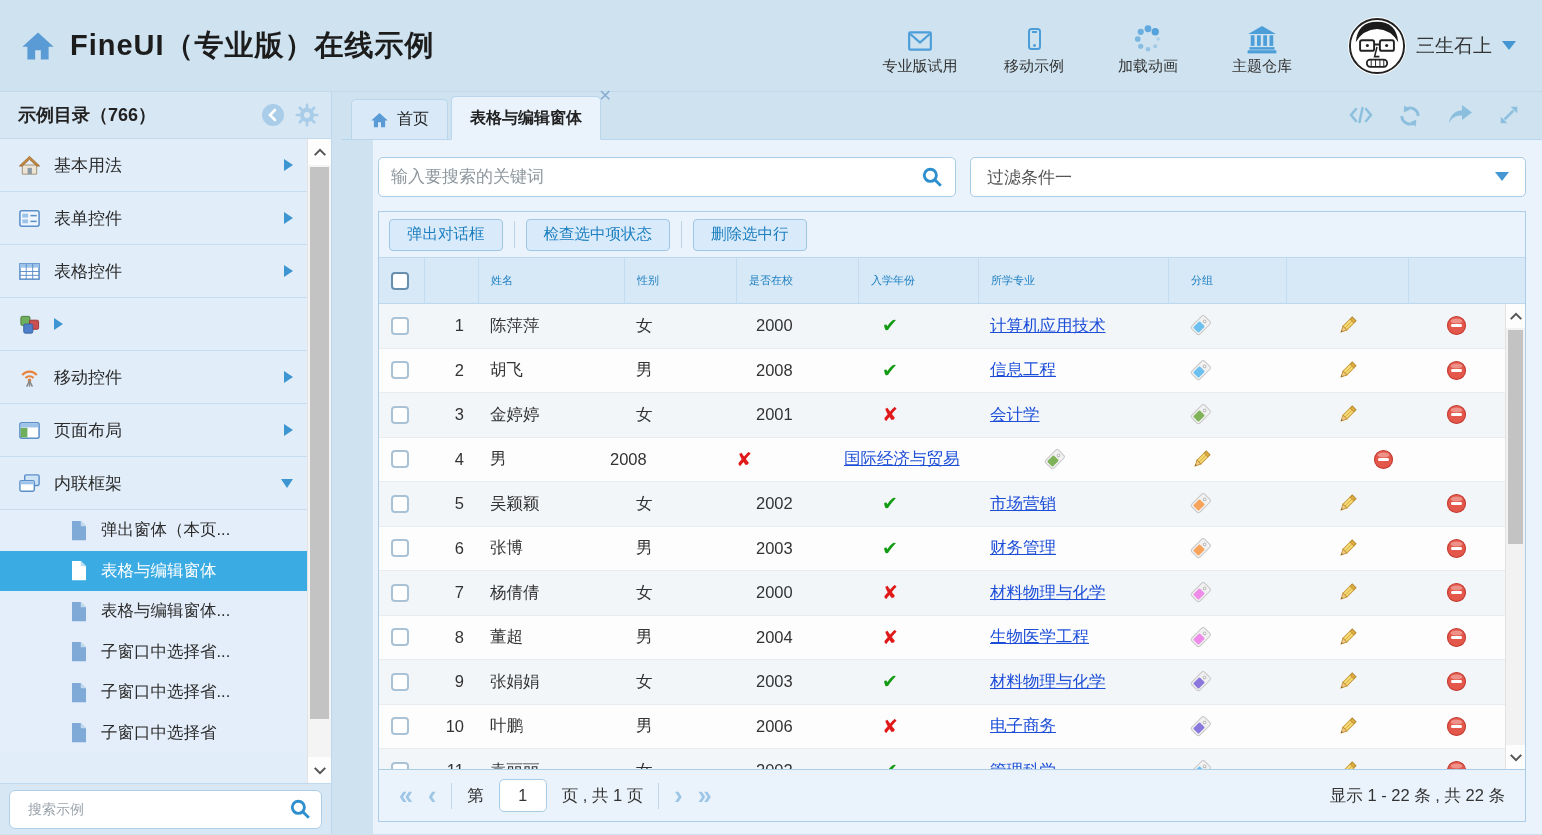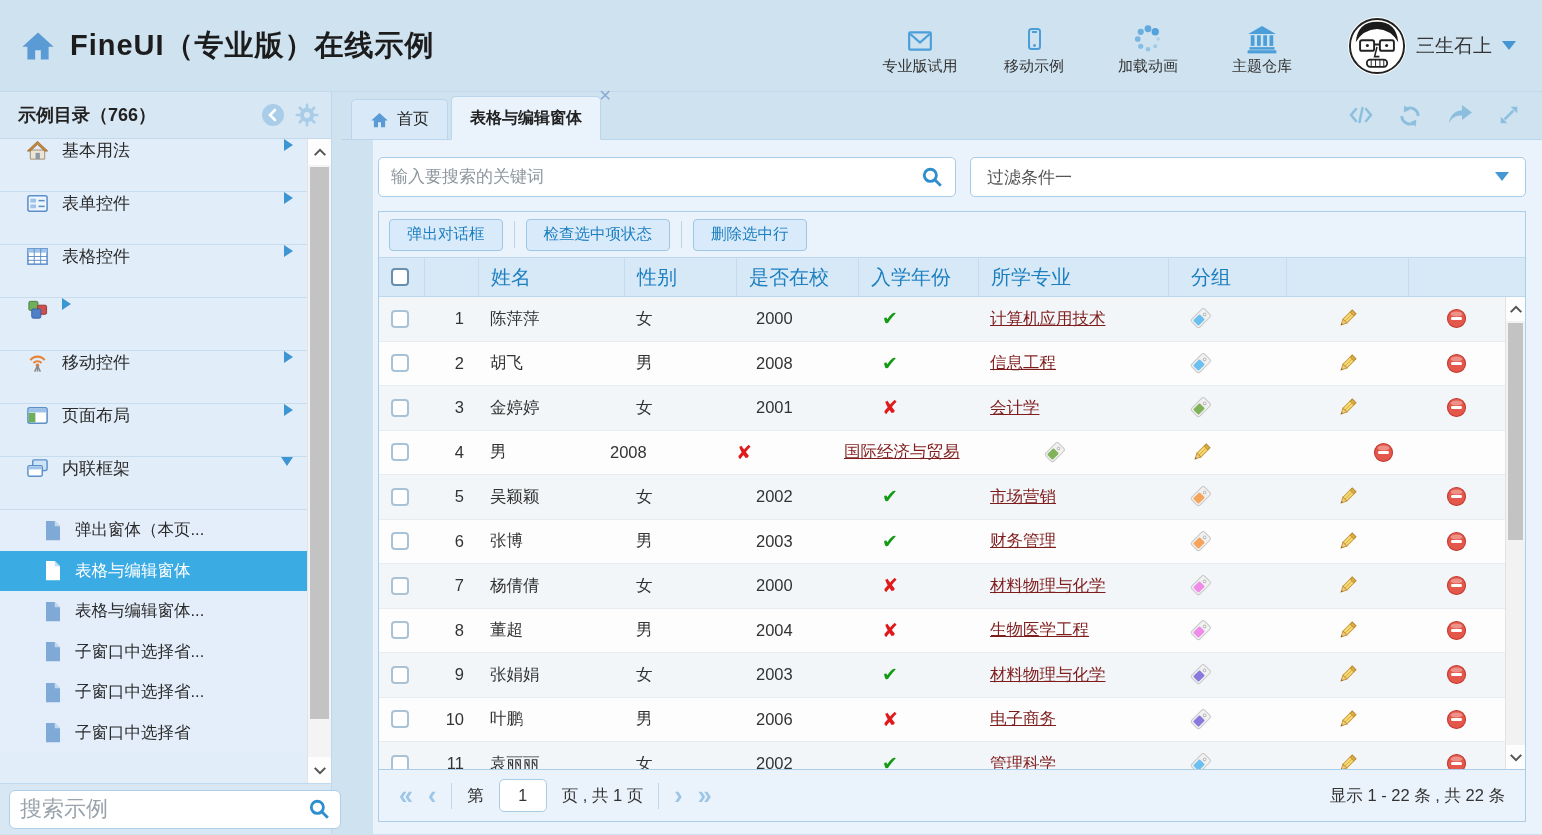--- a/index.html
+++ b/index.html
@@ -23,36 +23,36 @@
   
   .layout { display:flex; height:742px; }
 
   
   aside { width:332px; flex:none; background:#e1edf9; display:flex; flex-direction:column; border-right:1px solid #bdd7ec; margin-right:9px; }
   .aside-head { height:47px; flex:none; background:#d8e7f4; border-bottom:1px solid #c2d9ec; display:flex; align-items:center; padding:0 12px 0 18px; }
   .aside-title { flex:1; font-size:18px; font-weight:bold; color:#222; }
   .aside-head .hic { width:24px; height:24px; margin-left:10px; cursor:pointer; }
   .nav { flex:1; position:relative; overflow:hidden; }
   .nav-inner { margin-right:24px; }
-  .nav-group { height:53px; display:flex; padding:0 14px 0 26px; border-bottom:1px solid #c9dced; background:#e1edf9; cursor:pointer; }
+  .nav-group { height:53px; display:flex; align-items:center; padding:0 14px 0 18px; border-bottom:1px solid #c9dced; background:#e1edf9; cursor:pointer; }
   .nav-group .gicon { width:23px; height:23px; margin-right:13px; flex:none; }
   .nav-group .glabel { flex:1; font-size:17px; color:#2b2b2b; }
   .arr-right { width:0; height:0; border-left:9px solid #3d96d2; border-top:6px solid transparent; border-bottom:6px solid transparent; }
   .arr-down  { width:0; height:0; border-top:9px solid #3d96d2; border-left:6px solid transparent; border-right:6px solid transparent; }
-  .nav-sub { height:40.5px; display:flex; align-items:center; padding-left:44px; font-size:16.5px; color:#2b2b2b; background:#e4eefa; cursor:pointer; }
+  .nav-sub { height:40.5px; display:flex; align-items:center; padding-left:70px; font-size:16.5px; color:#2b2b2b; background:#e4eefa; cursor:pointer; }
   .nav-sub .dicon { width:18px; height:21px; margin-right:13px; flex:none; }
   .nav-sub.selected { background:#3aabe3; color:#fff; }
   .nav-scrollbar { position:absolute; top:0; right:0; bottom:0; width:24px; background:#f4f4f4; border-left:1px solid #e3e3e3; }
   .sb-btn { position:absolute; left:0; width:24px; height:26px; background:#fdfdfd; display:flex; align-items:center; justify-content:center; cursor:pointer; }
   .sb-btn.top { top:0; } .sb-btn.bottom { bottom:0; }
   .sb-thumb { position:absolute; left:2px; right:2px; background:#c3c3c3; cursor:pointer; }
   .nav .sb-thumb { top:28px; bottom:64px; }
   .aside-search { height:51px; flex:none; background:#d8e7f4; border-top:1px solid #c2d9ec; display:flex; align-items:center; padding:0 9px; }
   .srch-wrap { flex:1; height:39px; background:#fff; border:1px solid #aecfe9; border-radius:6px; display:flex; align-items:center; padding:0 10px; }
-  .srch-wrap input { flex:1; border:none; outline:none; font-size:22px; color:#ef4444; background:transparent; font-family:inherit; }
+  .srch-wrap input { flex:1; border:none; outline:none; font-size:14px; color:#ef4444; background:transparent; font-family:inherit;margin-left:8px; }
   .srch-wrap input::placeholder { color:#9aa3ab; }
   .mag { width:22px; height:22px; flex:none; cursor:pointer; }
 
   
   main { flex:1; display:flex; flex-direction:column; min-width:0; }
   .tabstrip { height:48px; flex:none; display:flex; align-items:flex-end; padding-left:10px; position:relative; border-bottom:1px solid #b9d6ec; }
   .tab { height:40px; display:flex; align-items:center; gap:8px; padding:0 18px; border:1px solid #b9d6ec; border-bottom:none; border-radius:5px 5px 0 0; background:#d9e9f7; margin-right:3px; font-size:16px; color:#222; cursor:pointer; }
   .tab .tic { width:19px; height:18px; }
   .tab.active { background:#eaf3fb; font-weight:bold; height:44px; position:relative; z-index:2; margin-bottom:-1px; border-bottom:1px solid #eaf3fb; }
   .tab-close { position:absolute; top:-12px; right:-15px; color:#89add0; font-weight:bold; font-size:16px; line-height:1; padding:3px; cursor:pointer; }
@@ -65,38 +65,38 @@
   .kw-box input { flex:1; border:none; outline:none; font-size:17px; color:#555; font-family:inherit; }
   .kw-box input::placeholder { color:#8e979e; }
   .filter-dd { flex:1; background:#fff; border:1px solid #a8cbe6; border-radius:5px; display:flex; align-items:center; padding:0 16px; font-size:17px; color:#555; cursor:pointer; }
   .filter-dd .ddlabel { flex:1; }
 
   .grid-panel { flex:1; border:1px solid #abcde8; background:#fff; display:flex; flex-direction:column; margin-bottom:12px; min-height:0; }
   .btn-row { height:45px; flex:none; background:#eaf3fb; display:flex; align-items:center; padding:0 10px; }
   .gbtn { height:32px; background:#d9ebfa; border:1px solid #9fc7e5; border-radius:4px; color:#1d7fc0; font-size:15.5px; padding:0 17px; display:flex; align-items:center; cursor:pointer; white-space:nowrap; }
   .bsep { width:1px; height:27px; background:#bdd4e6; margin:0 11px; }
 
-  .grid-head { height:40px; flex:none; background:#d7e9f7; border-top:1px solid #bdd8ee; border-bottom:1px solid #bdd8ee; display:flex; align-items:stretch; color:#1d7fc0; font-size:20px; }
+  .grid-head { height:47px; flex:none; background:#d7e9f7; border-top:1px solid #bdd8ee; border-bottom:1px solid #bdd8ee; display:flex; align-items:stretch; color:#1d7fc0; font-size:11px; }
   .hcell { display:flex; align-items:center; padding-left:12px; border-left:1px solid #c3dcf0; }
   .hcell:first-child { border-left:none; }
 
   .grid-body { flex:1; overflow:hidden; position:relative; min-height:0; }
   .rows { margin-right:20px; }
   .grow { height:44.5px; display:flex; align-items:center; border-bottom:1px solid #e7ecf0; font-size:16.5px; color:#333; }
   .grow.odd { background:#f3f6f9; } .grow.even { background:#fdfdfe; }
   .cell { display:flex; align-items:center; padding-left:12px; height:100%; }
   .c-cb { width:45px; padding-left:12px; } .c-num { width:54px; justify-content:flex-end; padding:0 14px 0 0; }
   .c-name { width:146px; } .c-gender { width:112px; } .c-year { width:120px; padding-left:20px; }
   .c-school { width:122px; padding-left:26px; } .c-major { width:190px; } .c-group { width:118px; padding-left:22px; }
   .c-edit { width:122px; justify-content:center; padding-left:0; } .c-del { flex:1; justify-content:center; padding-left:0; }
   .grid-head .c-year, .grid-head .c-school { padding-left:12px; }
   .cb { width:18px; height:18px; border:2px solid #a9c2d6; border-radius:4px; background:#fff; cursor:pointer; }
   .cb.hd { border-color:#688fae; }
   .status { font-size:19px; font-weight:bold; }
-  .major-link { color:#7f1d1d; text-decoration:underline; cursor:pointer; }
+  .major-link { color:#1d4ed8; text-decoration:underline; cursor:pointer; }
   .rowic { width:21px; height:21px; cursor:pointer; }
   .vscroll { position:absolute; top:0; right:0; bottom:0; width:20px; background:#f2f2f2; border-left:1px solid #e2e2e2; }
   .vscroll .sb-btn { width:20px; height:24px; }
   .vscroll .sb-thumb { top:26px; height:46%; }
 
   .pager { height:52px; flex:none; border-top:1px solid #abcde8; background:#eaf3fb; display:flex; align-items:center; padding:0 20px; gap:15px; font-size:16.5px; color:#333; }
   .parrow { color:#9dc6e6; font-size:25px; font-weight:bold; line-height:1; cursor:pointer; }
   .psep { width:1px; height:26px; background:#c3d6e6; }
   .page-input { width:48px; height:33px; border:1px solid #a8cbe6; border-radius:5px; background:#fff; text-align:center; font-size:16px; color:#333; outline:none; font-family:inherit; }
   .pager-summary { margin-left:auto; }

